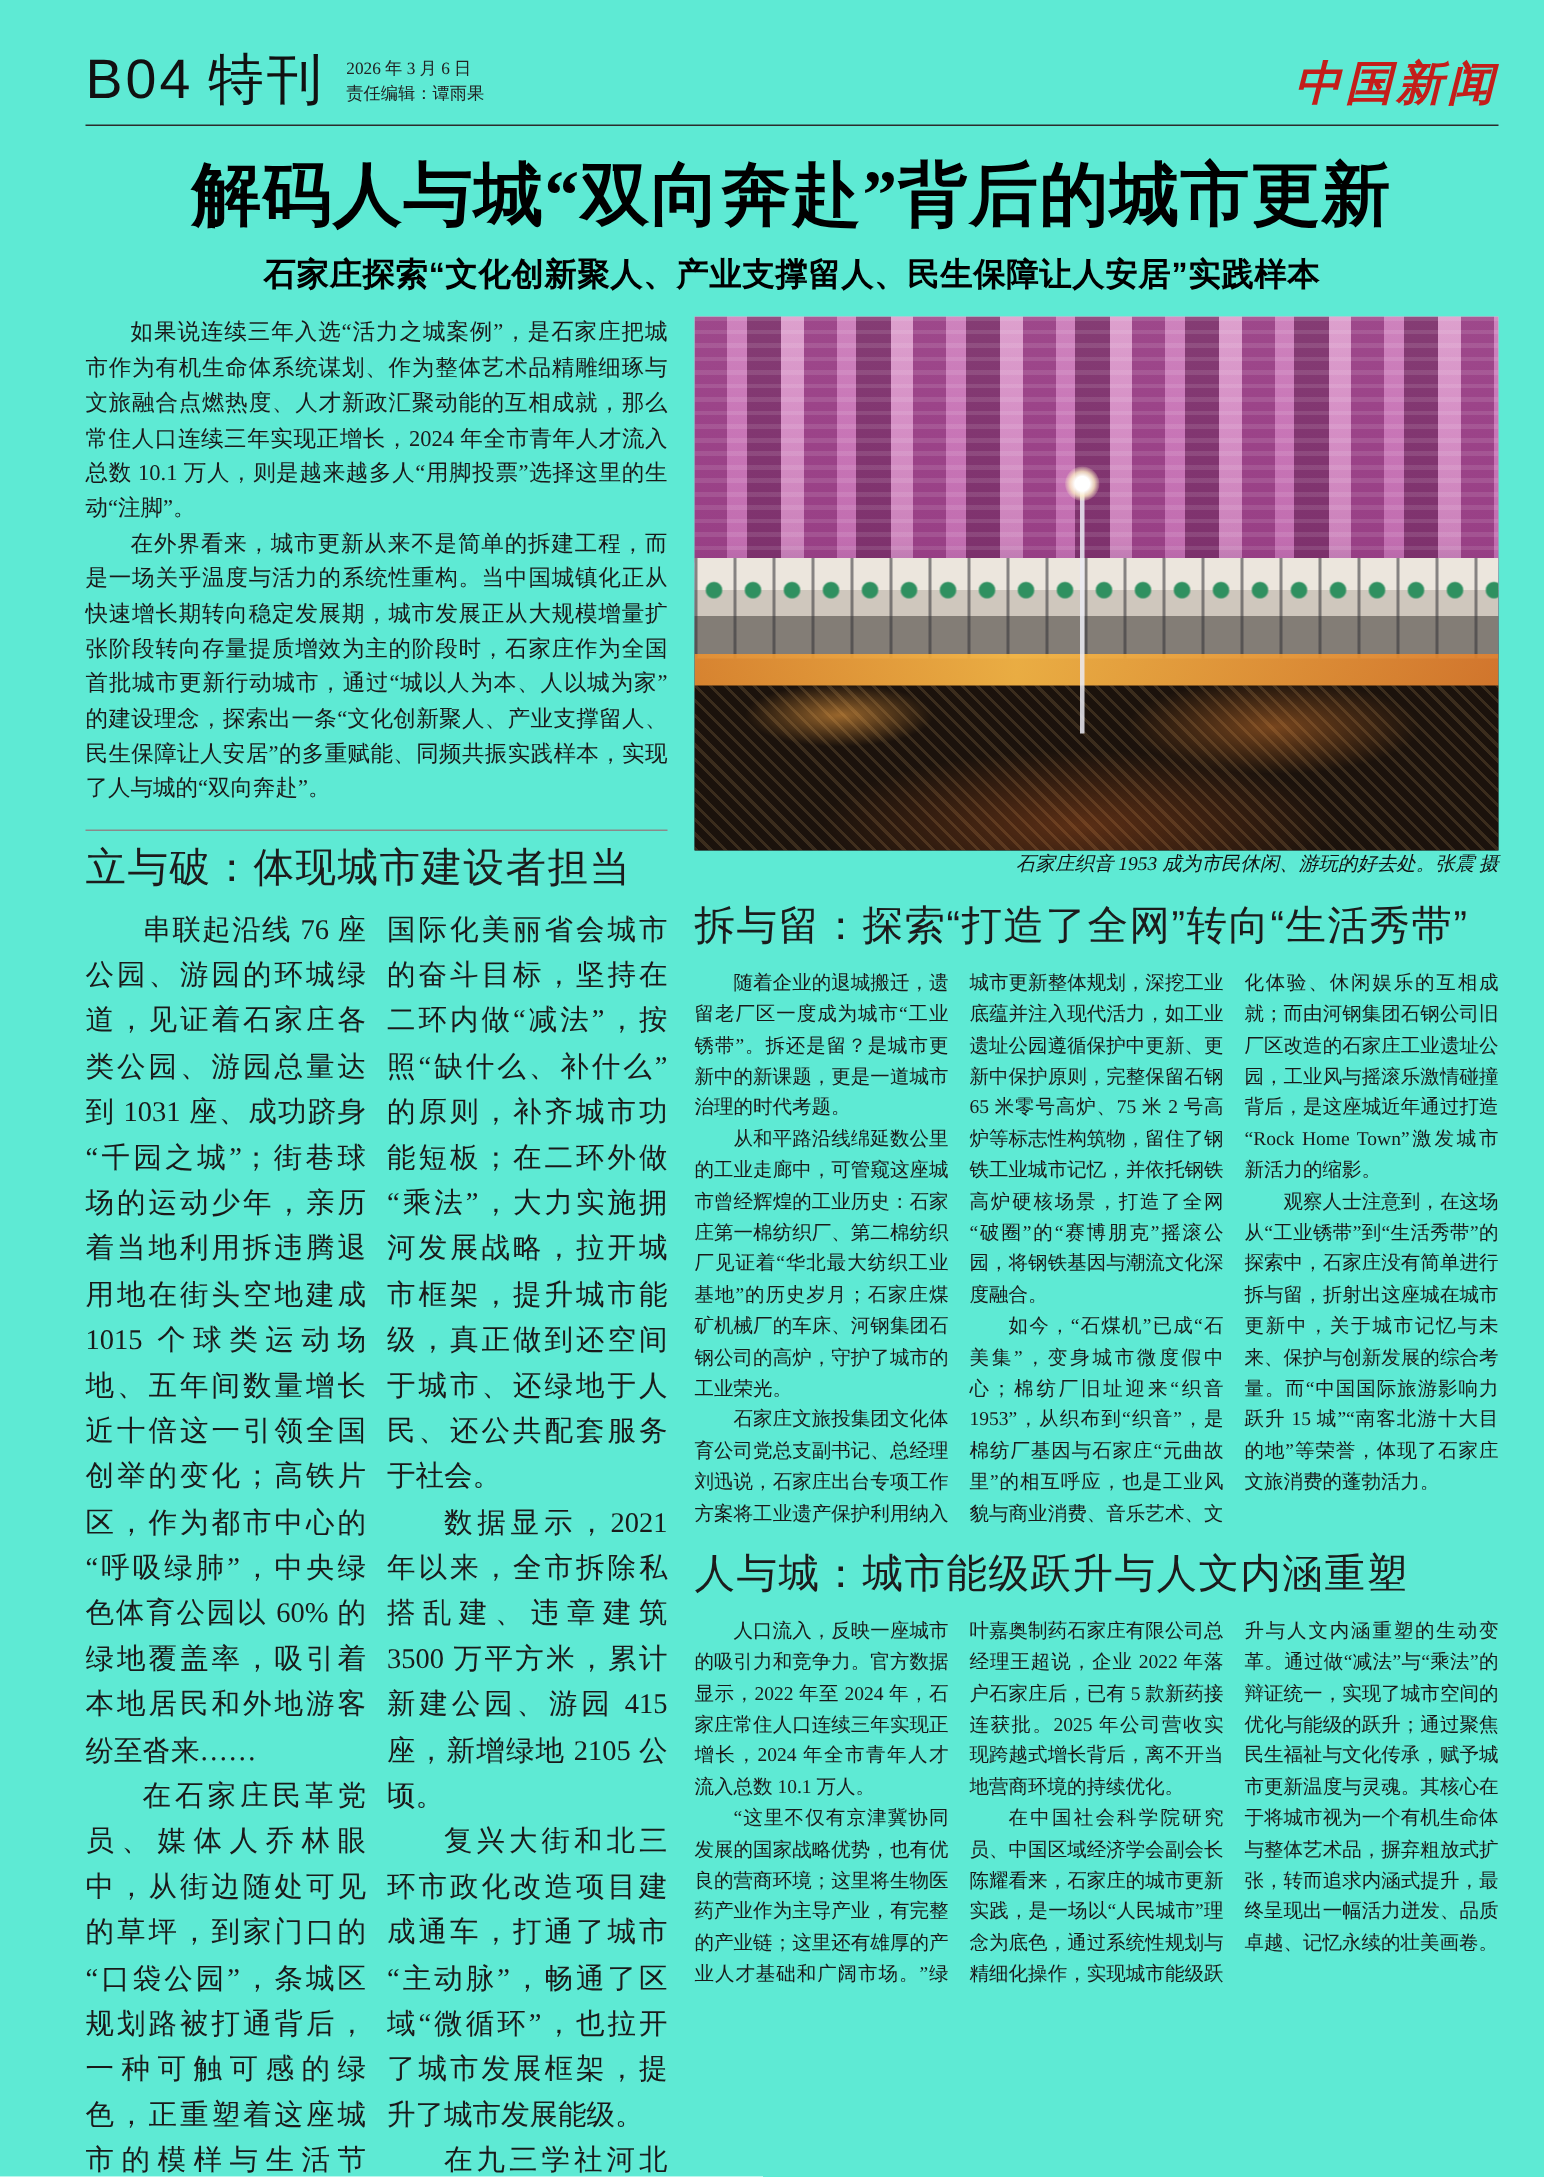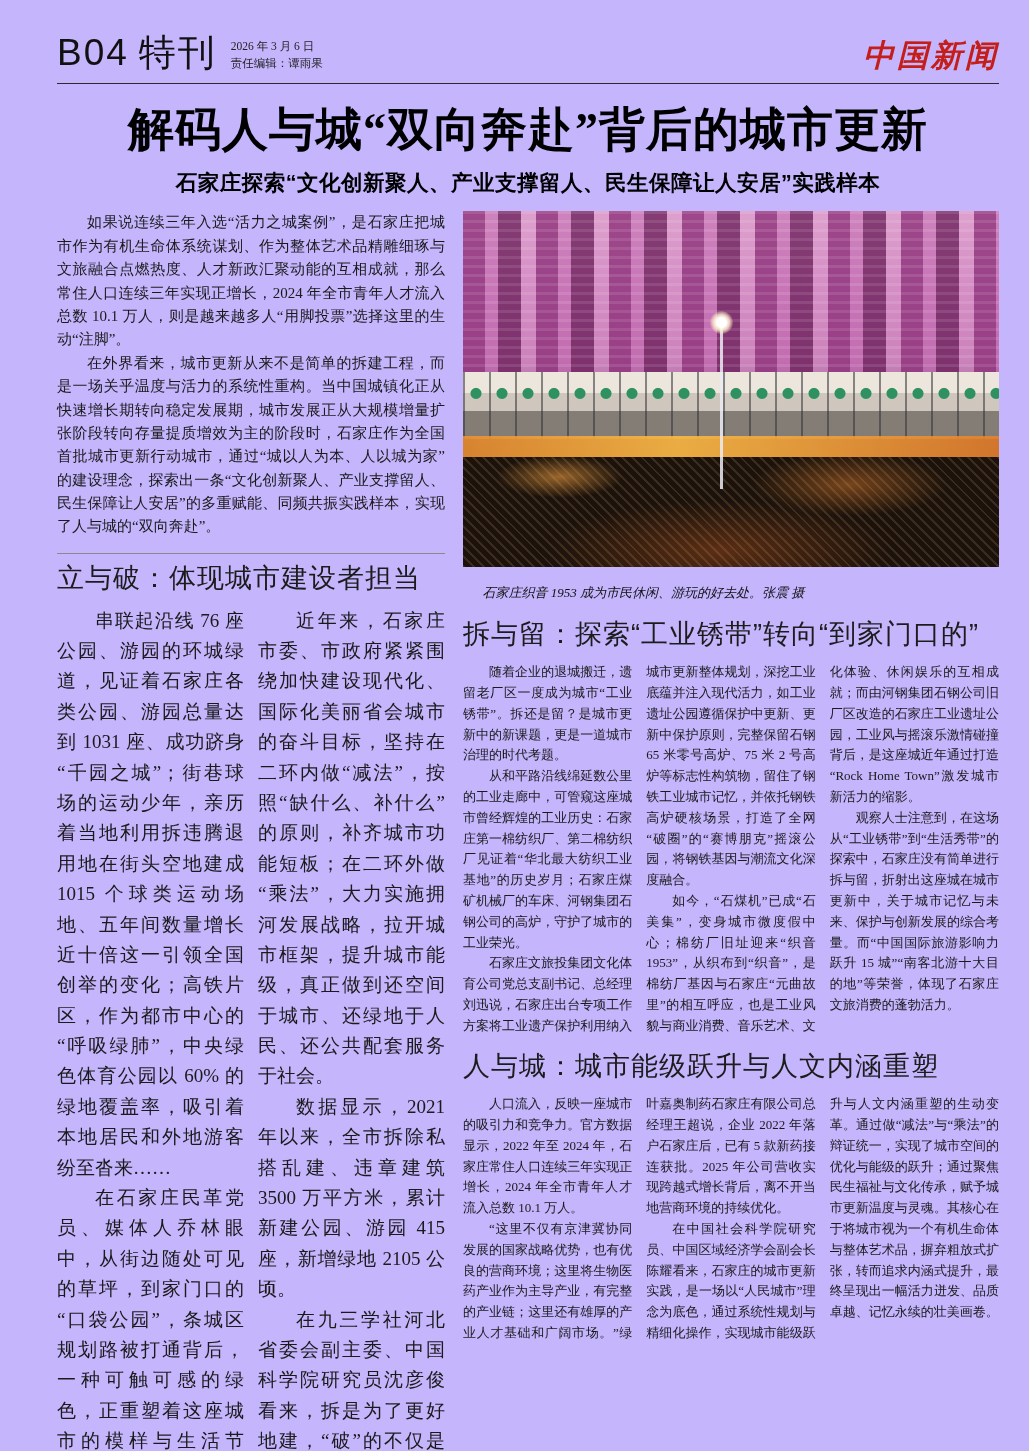--- a/index.html
+++ b/index.html
@@ -1,18 +1,18 @@
 <!DOCTYPE html>
 <html lang="zh"><head>
 <meta charset="utf-8">
 <style>
   html,body{margin:0;padding:0;background:#fff;}
   .page{
     width:1029px;height:1451px;box-sizing:border-box;overflow:hidden;
-    margin:0 auto;background:#c4b5fd;color:#1a1a1a;
+    margin:0 auto;background:#5eead4;color:#1a1a1a;
     padding:34px 30px 0 57px;
     font-family:"Liberation Serif","DejaVu Serif",serif;
   }
   
   .masthead-row{display:flex;justify-content:space-between;align-items:flex-end;
     border-bottom:1.5px solid #2b2b2b;padding-bottom:10px;}
   .header-left{display:flex;align-items:flex-start;gap:10px;}
   .edition{font-family:"Liberation Sans","DejaVu Sans",sans-serif;font-weight:300;
     font-size:37px;letter-spacing:2px;color:#111;line-height:1;}
   .section-name{font-family:"Liberation Sans","DejaVu Sans",sans-serif;font-weight:300;
@@ -33,22 +33,22 @@
   p{margin:0;text-indent:2em;text-align:justify;}
   .lead p{font-size:15px;line-height:1.56;}
   .divider{border:none;border-top:1px solid #8a8a8a;margin:14px 0 8px;}
   .sec-title{margin:6px 0 10px;font-family:"Liberation Sans","DejaVu Sans",sans-serif;
     font-weight:400;font-size:27px;color:#1c1c1c;letter-spacing:1px;line-height:1.25;}
   .body-cols{column-gap:14px;}
   .cols2{column-count:2;font-size:19px;line-height:1.6;}
   .cols3{column-count:3;font-size:13px;line-height:1.6;}
   
   figure{margin:0;}
-  .caption-row{display:flex;justify-content:flex-start;align-items:baseline;
-    font-size:13px;font-style:italic;color:#111;margin-top:17px;}
+  .caption-row{display:flex;justify-content:flex-end;align-items:baseline;
+    font-size:13px;font-style:italic;color:#111;margin-top:0;}
   .caption-row .cap{padding-left:1.5em;}
   .photo{position:relative;width:100%;overflow:hidden;}
   
   .photo-top{height:356px;background:linear-gradient(180deg,#e3bcd9 0%,#d294c6 20%,#bd79b0 42%,#7c5587 50%,#463654 62%,#241b28 78%,#170f14 100%);}
   .pt-buildings{position:absolute;top:0;left:0;right:0;height:46%;
     background:
       repeating-linear-gradient(180deg,rgba(255,255,255,.10) 0 3px,rgba(0,0,0,0) 3px 9px),
       repeating-linear-gradient(90deg,rgba(148,56,128,.88) 0 22px,rgba(196,104,176,.68) 22px 35px,rgba(116,38,98,.85) 35px 58px,rgba(216,138,196,.55) 58px 73px);}
   .pt-greenhouse{position:absolute;top:45%;left:0;right:0;height:19%;
     background:
@@ -117,20 +117,21 @@
 
       <hr class="divider">
 
       <h3 class="sec-title">立与破：体现城市建设者担当</h3>
       <div class="body-cols cols2">
         <p>串联起沿线 76 座公园、游园的环城绿道，见证着石家庄各类公园、游园总量达到 1031 座、成功跻身“千园之城”；街巷球场的运动少年，亲历着当地利用拆违腾退用地在街头空地建成 1015 个球类运动场地、五年间数量增长近十倍这一引领全国创举的变化；高铁片区，作为都市中心的“呼吸绿肺”，中央绿色体育公园以 60% 的绿地覆盖率，吸引着本地居民和外地游客纷至沓来……</p>
         <p>在石家庄民革党员、媒体人乔林眼中，从街边随处可见的草坪，到家门口的“口袋公园”，条城区规划路被打通背后，一种可触可感的绿色，正重塑着这座城市的模样与生活节奏，也让石家庄有了现代化都市应有的模样。</p>
         <p>绿从何来？如何在城市更新中解决好群众最关心的现实问题，着力补齐基础设施和公共服务设施短板？定位以首都为核心的京津冀世界级城市群区域中心城市的石家庄，从拆违整治开局破题。</p>
         <p>近年来，石家庄市委、市政府紧紧围绕加快建设现代化、国际化美丽省会城市的奋斗目标，坚持在二环内做“减法”，按照“缺什么、补什么”的原则，补齐城市功能短板；在二环外做“乘法”，大力实施拥河发展战略，拉开城市框架，提升城市能级，真正做到还空间于城市、还绿地于人民、还公共配套服务于社会。</p>
         <p>数据显示，2021 年以来，全市拆除私搭乱建、违章建筑 3500 万平方米，累计新建公园、游园 415 座，新增绿地 2105 公顷。</p>
+        <p>复兴大街和北三环市政化改造项目建成通车，打通了城市“主动脉”，畅通了区域“微循环”，也拉开了城市发展框架，提升了城市发展能级。</p>
         <p>在九三学社河北省委会副主委、中国科学院研究员沈彦俊看来，拆是为了更好地建，“破”的不仅是乱建、违建，还有此前一些干部的惯性思维和路径依赖。五年间球类场地增长近 10 倍、220 条城区规划路被打通背后，是当地扫清阻碍城市建设“绊脚石”坚如磐石的决心反映，也是“城市建设者”担当作为、迎难而上的干事创业精气神的体现。</p>
       </div>
 
       <figure style="margin-top:12px;">
         <div class="photo photo-bottom">
           <div class="pb-buildings"></div>
           <div class="pb-trees"></div>
           <div class="pb-lawn"></div>
           <div class="pb-flowers"></div>
           <div class="pb-sculpture"></div>
@@ -149,21 +150,21 @@
           <div class="pt-crowd"></div>
           <div class="pt-pole"></div>
           <div class="pt-lamp"></div>
         </div>
         <figcaption class="caption-row">
           <span class="cap">石家庄织音 1953 成为市民休闲、游玩的好去处。</span>
           <span>张震 摄</span>
         </figcaption>
       </figure>
 
-      <h3 class="sec-title" style="margin-top:16px;">拆与留：探索“工业锈带”转向“到家门口的”</h3>
+      <h3 class="sec-title" style="margin-top:16px;">拆与留：探索“打造了全网”转向“生活秀带”</h3>
       <div class="body-cols cols3">
         <p>随着企业的退城搬迁，遗留老厂区一度成为城市“工业锈带”。拆还是留？是城市更新中的新课题，更是一道城市治理的时代考题。</p>
         <p>从和平路沿线绵延数公里的工业走廊中，可管窥这座城市曾经辉煌的工业历史：石家庄第一棉纺织厂、第二棉纺织厂见证着“华北最大纺织工业基地”的历史岁月；石家庄煤矿机械厂的车床、河钢集团石钢公司的高炉，守护了城市的工业荣光。</p>
         <p>石家庄文旅投集团文化体育公司党总支副书记、总经理刘迅说，石家庄出台专项工作方案将工业遗产保护利用纳入城市更新整体规划，深挖工业底蕴并注入现代活力，如工业遗址公园遵循保护中更新、更新中保护原则，完整保留石钢 65 米零号高炉、75 米 2 号高炉等标志性构筑物，留住了钢铁工业城市记忆，并依托钢铁高炉硬核场景，打造了全网“破圈”的“赛博朋克”摇滚公园，将钢铁基因与潮流文化深度融合。</p>
         <p>如今，“石煤机”已成“石美集”，变身城市微度假中心；棉纺厂旧址迎来“织音 1953”，从织布到“织音”，是棉纺厂基因与石家庄“元曲故里”的相互呼应，也是工业风貌与商业消费、音乐艺术、文化体验、休闲娱乐的互相成就；而由河钢集团石钢公司旧厂区改造的石家庄工业遗址公园，工业风与摇滚乐激情碰撞背后，是这座城近年通过打造“Rock Home Town”激发城市新活力的缩影。</p>
         <p>观察人士注意到，在这场从“工业锈带”到“生活秀带”的探索中，石家庄没有简单进行拆与留，折射出这座城在城市更新中，关于城市记忆与未来、保护与创新发展的综合考量。而“中国国际旅游影响力跃升 15 城”“南客北游十大目的地”等荣誉，体现了石家庄文旅消费的蓬勃活力。</p>
       </div>
 
       <h3 class="sec-title" style="margin-top:14px;">人与城：城市能级跃升与人文内涵重塑</h3>
       <div class="body-cols cols3">

